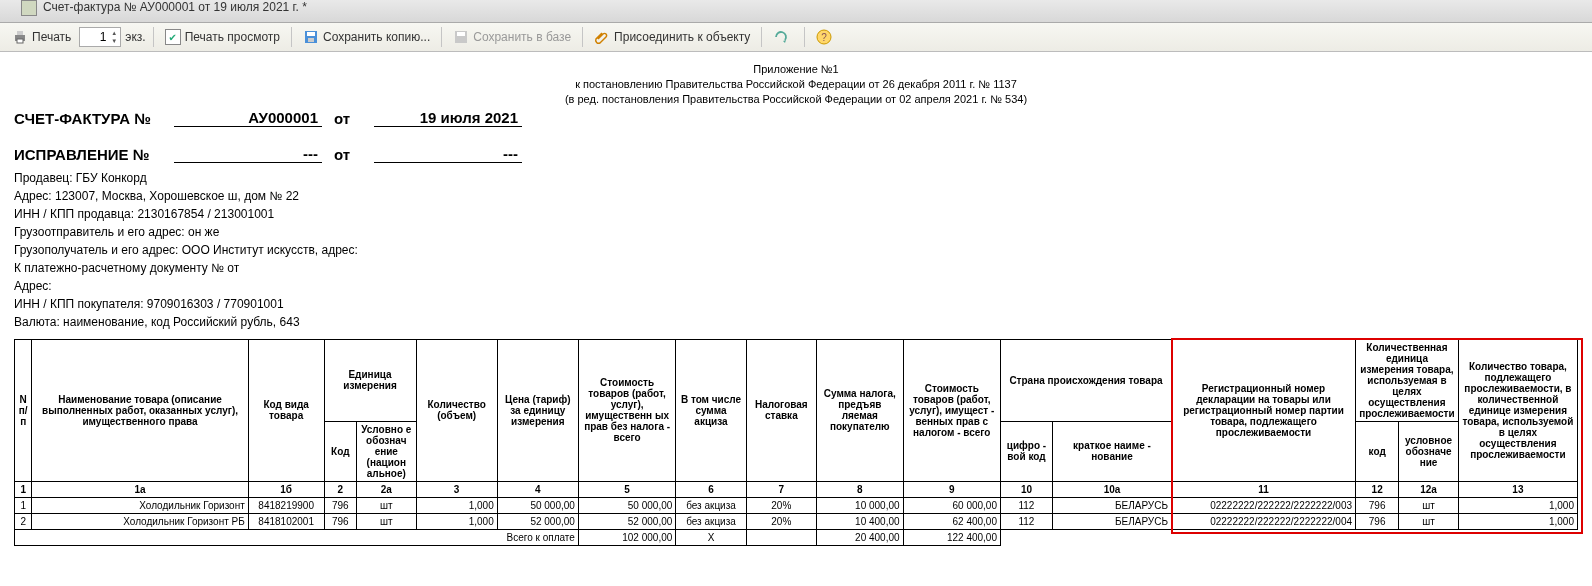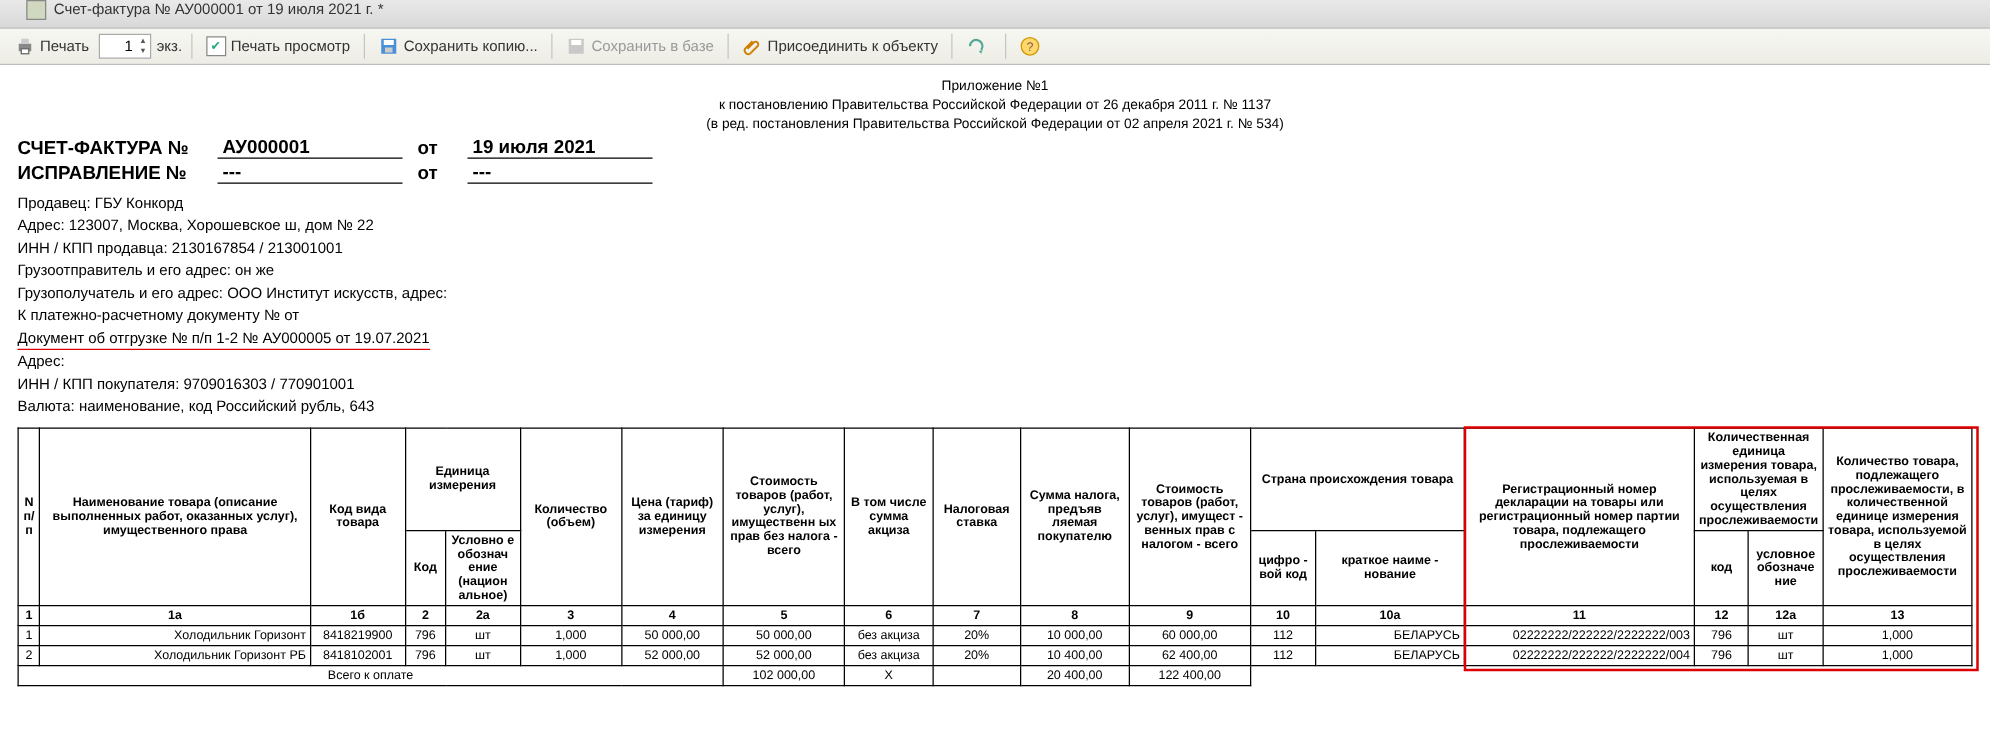--- a/index.html
+++ b/index.html
@@ -11,28 +11,28 @@
   .tb-icon{display:inline-block;width:16px;height:16px;margin-right:4px;vertical-align:middle}
   .spin{display:inline-flex;align-items:center;border:1px solid #aaa;background:#fff;height:18px}
   .spin input{width:24px;border:none;text-align:right;font-size:12px;padding:0 2px}
   .spin .arrows{display:flex;flex-direction:column;width:12px}
   .spin .arrows span{font-size:6px;line-height:8px;text-align:center;color:#555;cursor:pointer}
   .check{width:14px;height:14px;border:1px solid #888;background:#fff;display:inline-flex;align-items:center;justify-content:center;margin-right:4px}
   .check.checked::after{content:"✔";font-size:10px;color:#2a7}
   .disabled{color:#999}
   .doc-area{padding:10px 14px 4px 14px;background:#fff}
   .top-right{text-align:center;font-size:11px;line-height:1.35;margin-bottom:2px}
-  .head-grid{display:grid;grid-template-columns:160px 160px 40px 160px;row-gap:2px;align-items:end;font-weight:bold;font-size:15px;margin-bottom:6px}
-  .uline{border-bottom:1.5px solid #000;text-align:left;display:inline-block;min-width:140px;padding:0 4px}
+  .head-grid{display:grid;grid-template-columns:160px 160px 40px 160px;row-gap:18px;align-items:end;font-weight:bold;font-size:15px;margin-bottom:6px}
+  .uline{border-bottom:1.5px solid #000;text-align:right;display:inline-block;min-width:140px;padding:0 4px}
   .info{font-size:12px;line-height:1.5}
   .redline{border-bottom:1.5px solid #d00;display:inline-block}
   table.grid{border-collapse:collapse;width:100%;font-size:10px;margin-top:8px;table-layout:fixed}
   table.grid th,table.grid td{border:1px solid #000;padding:2px 3px;vertical-align:middle;text-align:center;word-wrap:break-word}
   table.grid td.l{text-align:right}
-  table.grid td.r{}
+  table.grid td.r{text-align:right}
   .redbox{border:2px solid #d00;position:absolute;pointer-events:none}
   .table-wrap{position:relative}
   col.c0{width:16px}
   col.c1{width:200px}
   col.c2{width:70px}
   col.c3{width:30px}
   col.c4{width:55px}
   col.c5{width:75px}
   col.c6{width:75px}
   col.c7{width:90px}
@@ -137,21 +137,20 @@
     <div><span class="uline">---</span></div>
   </div>
 
   <div class="info">
     <div>Продавец: ГБУ Конкорд</div>
     <div>Адрес: 123007, Москва, Хорошевское ш, дом № 22</div>
     <div>ИНН / КПП продавца: 2130167854 / 213001001</div>
     <div>Грузоотправитель и его адрес: он же</div>
     <div>Грузополучатель и его адрес: ООО Институт искусств, адрес:</div>
     <div>К платежно-расчетному документу №             от</div>
-    <div><span class="redline">Документ об отгрузке № п/п 1-2 № АУ000005 от 19.07.2021</span></div>
     <div>Адрес:</div>
     <div>ИНН / КПП покупателя: 9709016303 / 770901001</div>
     <div>Валюта: наименование, код Российский рубль, 643</div>
   </div>
 
   <div class="table-wrap">
   <table class="grid">
     <colgroup>
       <col class="c0">
           <col class="c1">

